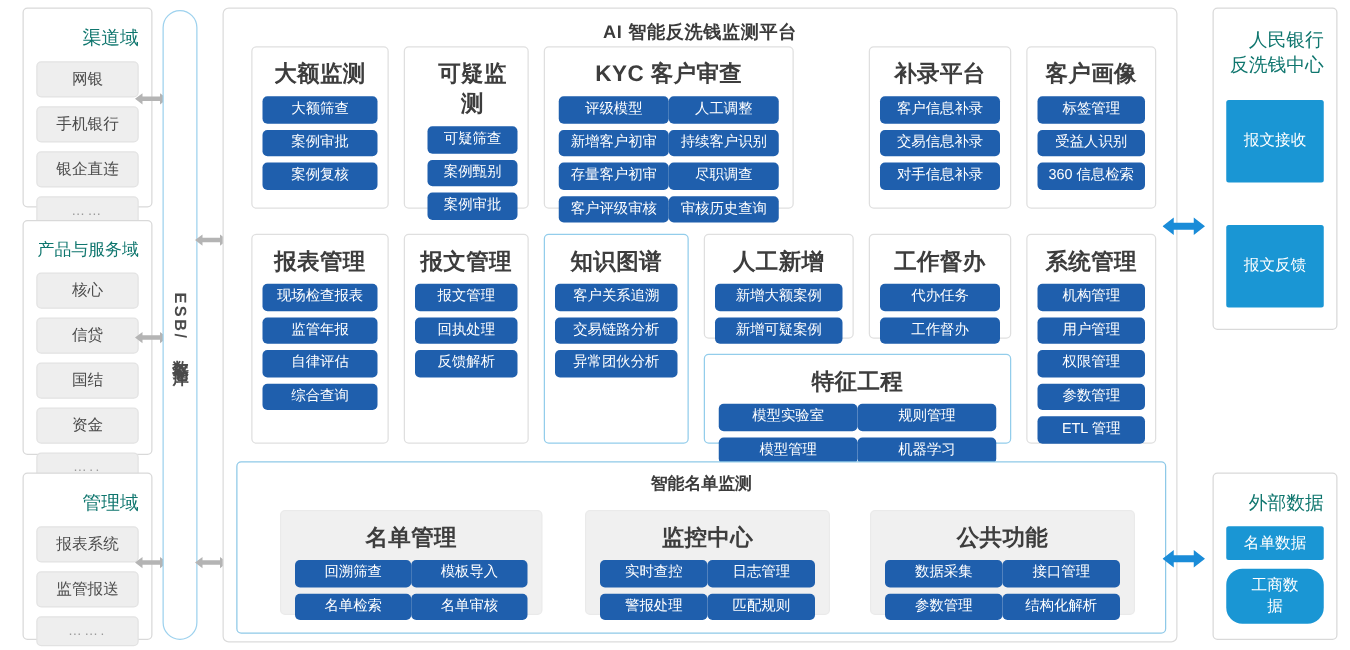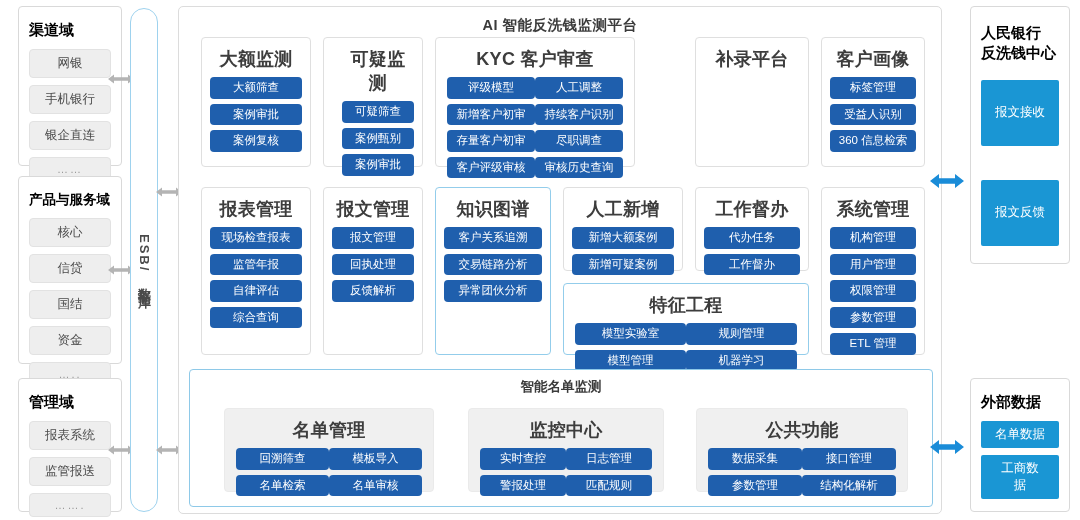--- a/index.html
+++ b/index.html
@@ -12,21 +12,21 @@
 
   
   .outer-box{
     position:absolute;background:#fff;border:1px solid #d9d9d9;border-radius:4px;
     box-sizing:border-box;
   }
   .outer-box.blue{border:1px solid #8ec9e8;}
 
   
   .col-box{padding:8px 10px 10px 10px;}
-  .col-title{font-size:15px;font-weight:bold;text-align:left;color:#000000;margin:6px 0 9px;}
+  .col-title{font-size:15px;font-weight:normal;text-align:right;color:#0f766e;margin:6px 0 9px;}
   .grey-pill{
     background:#eeeeee;border:1px solid #e2e2e2;border-radius:4px;
     text-align:center;font-size:12.5px;color:#4b4b4b;
     padding:5px 0;margin-bottom:7px;box-sizing:border-box;
   }
   .grey-pill.dots{color:#9a9a9a;letter-spacing:2px;font-size:11px;}
 
   
   .esb{
     position:absolute;left:130px;top:8px;width:28px;height:504px;
@@ -172,20 +172,25 @@
         <div class="btn half">持续客户识别</div>
         <div class="btn half">存量客户初审</div>
         <div class="btn half">尽职调查</div>
         <div class="btn half">客户评级审核</div>
         <div class="btn half">审核历史查询</div>
       </div>
     </div>
 
     <div class="card" style="left:516px;top:30px;width:114px;height:130px;">
       <div class="card-title">补录平台</div>
+      <div class="btns">
+        <div class="btn w1">客户信息补录</div>
+        <div class="btn w1">交易信息补录</div>
+        <div class="btn w1">对手信息补录</div>
+      </div>
     </div>
 
     <div class="card" style="left:642px;top:30px;width:104px;height:130px;">
       <div class="card-title">客户画像</div>
       <div class="btns">
         <div class="btn w1">标签管理</div>
         <div class="btn w1">受益人识别</div>
         <div class="btn w1">360 信息检索</div>
       </div>
     </div>
@@ -304,17 +309,17 @@
   <div class="outer-box col-box" style="left:970px;top:6px;width:100px;height:258px;">
     <div class="col-title" style="white-space:pre-line;line-height:1.35;margin:8px 0 16px;">人民银行
 反洗钱中心</div>
     <div class="cyan-btn" style="height:66px;display:flex;align-items:center;justify-content:center;margin-bottom:34px;">报文接收</div>
     <div class="cyan-btn" style="height:66px;display:flex;align-items:center;justify-content:center;">报文反馈</div>
   </div>
 
   <div class="outer-box col-box" style="left:970px;top:378px;width:100px;height:134px;">
     <div class="col-title">外部数据</div>
     <div class="cyan-btn" style="padding:5px 0;margin-bottom:7px;">名单数据</div>
-    <div class="cyan-btn" style="padding:5px 16px;margin-bottom:24px;">工商数据</div>
+    <div class="cyan-btn" style="padding:5px 16px;margin-bottom:24px;border-radius:13px;">工商数据</div>
     <div class="cyan-btn" style="padding:5px 0;font-size:10px;letter-spacing:2px;opacity:.92;">…….</div>
   </div>
 
 </div>
 
 </body></html>

